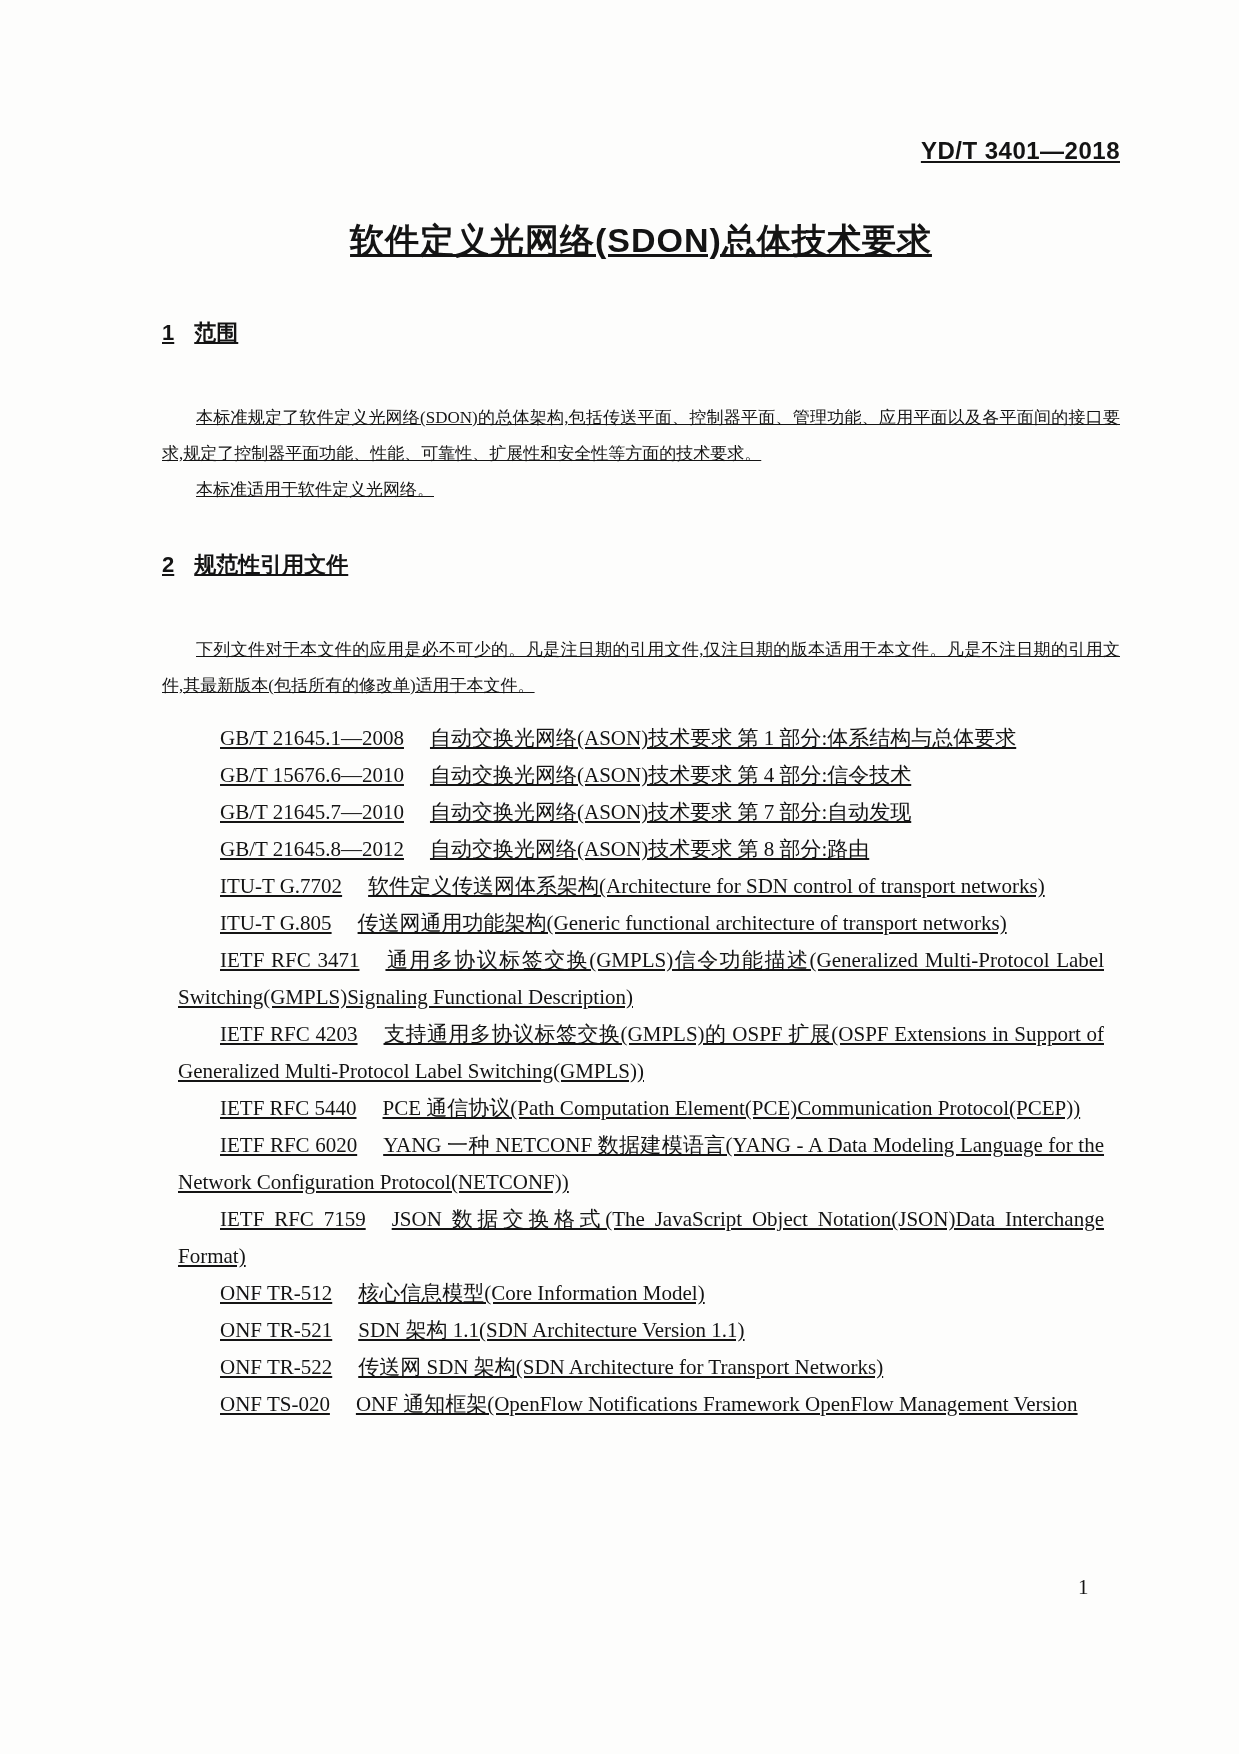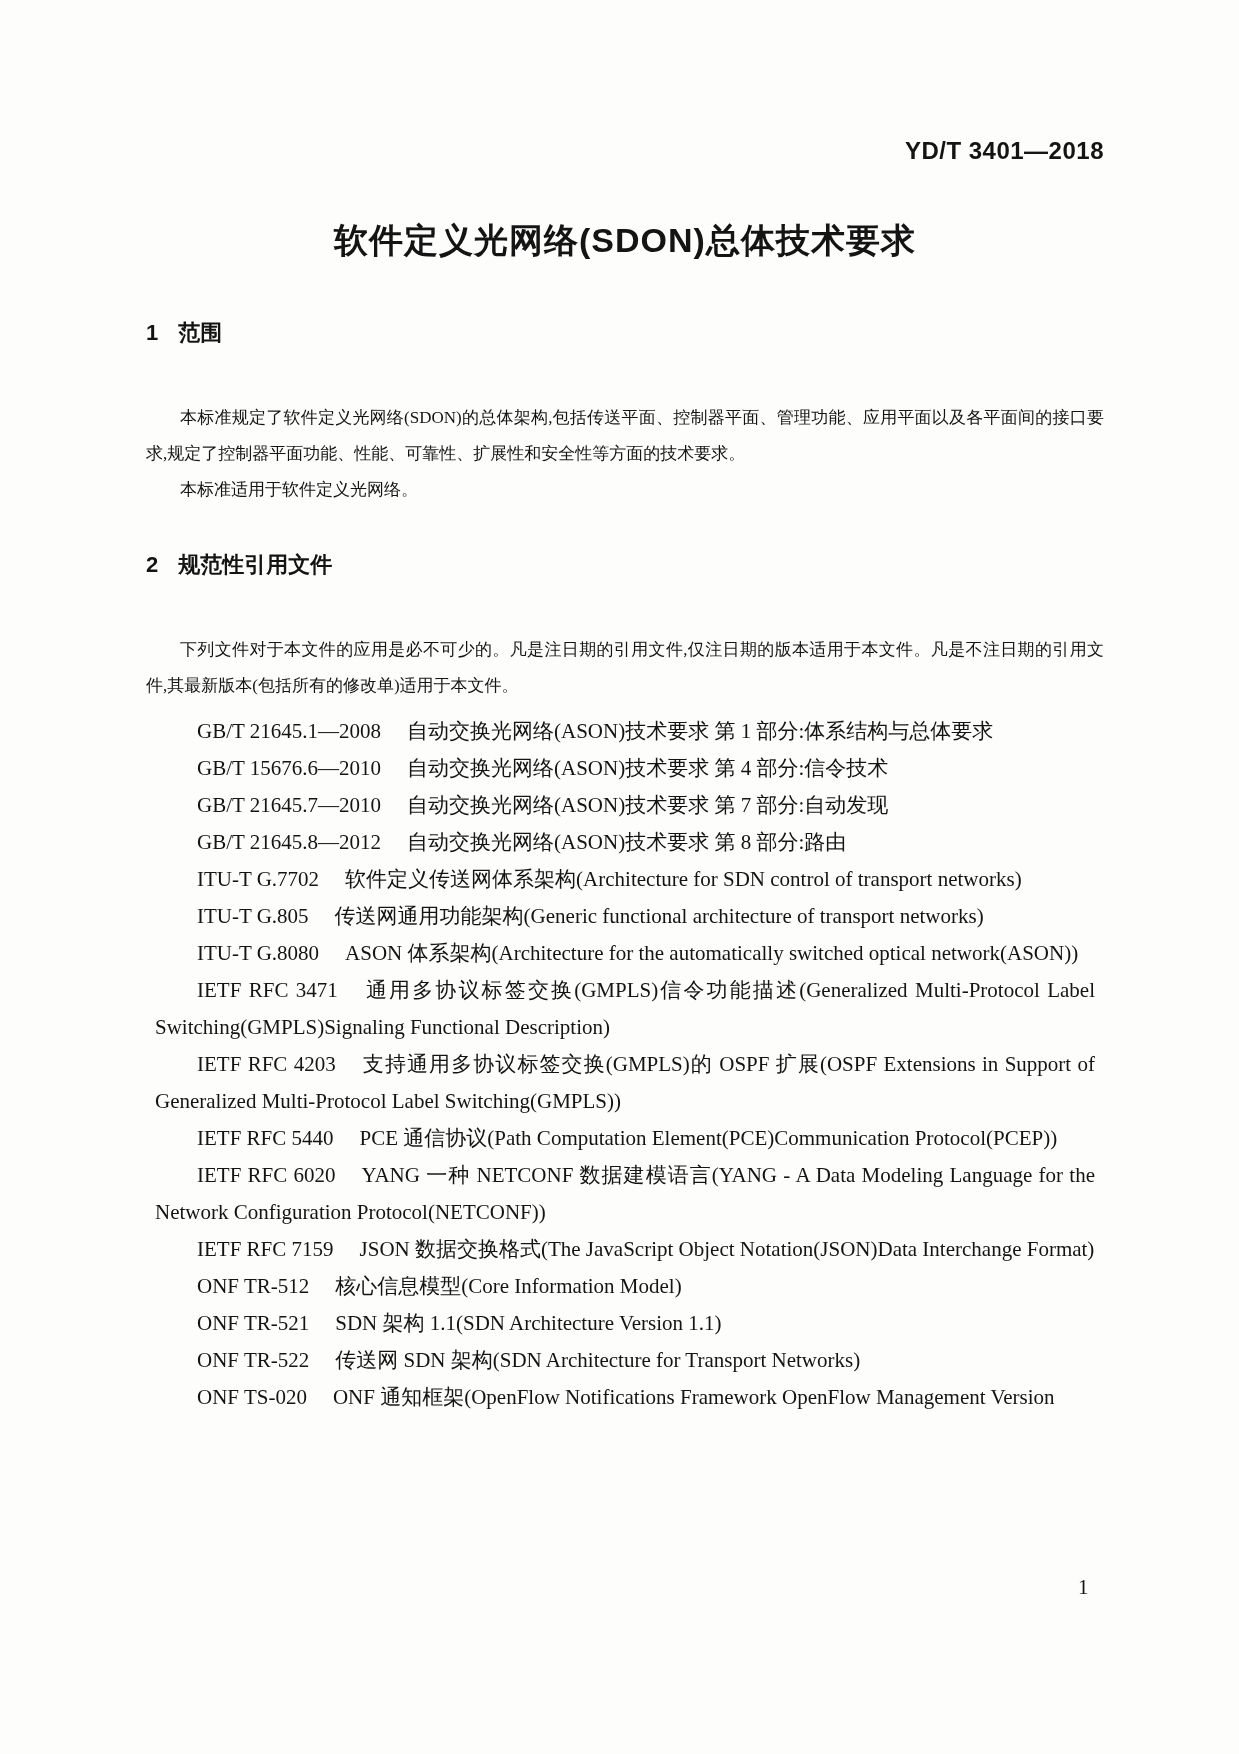--- a/index.html
+++ b/index.html
@@ -7,23 +7,24 @@
     width: 1239px;
     height: 1754px;
     background: #fdfdfc;
     position: relative;
     color: #141414;
     font-family: "Liberation Serif", "DejaVu Serif", serif;
     overflow: hidden;
   }
   .content {
     position: absolute;
-    left: 146px;
+    left: 162px;
     top: 0;
     width: 958px;
+    text-decoration: underline;
   }
   .doc-number {
     padding-top: 138px;
     text-align: right;
     font-family: "Liberation Sans", "DejaVu Sans", sans-serif;
     font-weight: bold;
     font-size: 24px;
     line-height: 26px;
     letter-spacing: 0.5px;
   }
@@ -47,21 +48,21 @@
   #h1-scope { margin-top: 58px; }
   #h2-refs  { margin-top: 42px; }
   .body-text {
     margin: 0;
     font-size: 17px;
     line-height: 36px;
     text-align: justify;
     text-indent: 2em;
   }
   .first-after-heading { margin-top: 52px; }
-  .ref-list { margin: 9px; padding: 0; }
+  .ref-list { margin: 16px; padding: 0; }
   .ref {
     margin: 0;
     font-size: 21px;
     line-height: 37px;
     text-align: justify;
     text-indent: 2em;
   }
   .ref .ref-id { padding-right: 26px; white-space: nowrap; }
   .page-number {
     position: absolute;
@@ -113,23 +114,20 @@
       </p>
 
       <p class="ref">
         <span class="ref-id">ITU-T G.7702</span><span class="ref-desc">软件定义传送网体系架构(Architecture for SDN control of transport networks)</span>
       </p>
 
       <p class="ref">
         <span class="ref-id">ITU-T G.805</span><span class="ref-desc">传送网通用功能架构(Generic functional architecture of transport networks)</span>
       </p>
 
-      <p class="ref">
-        <span class="ref-id">ITU-T G.8080</span><span class="ref-desc">ASON 体系架构(Architecture for the automatically switched optical network(ASON))</span>
-      </p>
 
       <p class="ref">
         <span class="ref-id">IETF RFC 3471</span><span class="ref-desc">通用多协议标签交换(GMPLS)信令功能描述(Generalized Multi-Protocol Label Switching(GMPLS)Signaling Functional Description)</span>
       </p>
 
       <p class="ref">
         <span class="ref-id">IETF RFC 4203</span><span class="ref-desc">支持通用多协议标签交换(GMPLS)的 OSPF 扩展(OSPF Extensions in Support of Generalized Multi-Protocol Label Switching(GMPLS))</span>
       </p>
 
 

